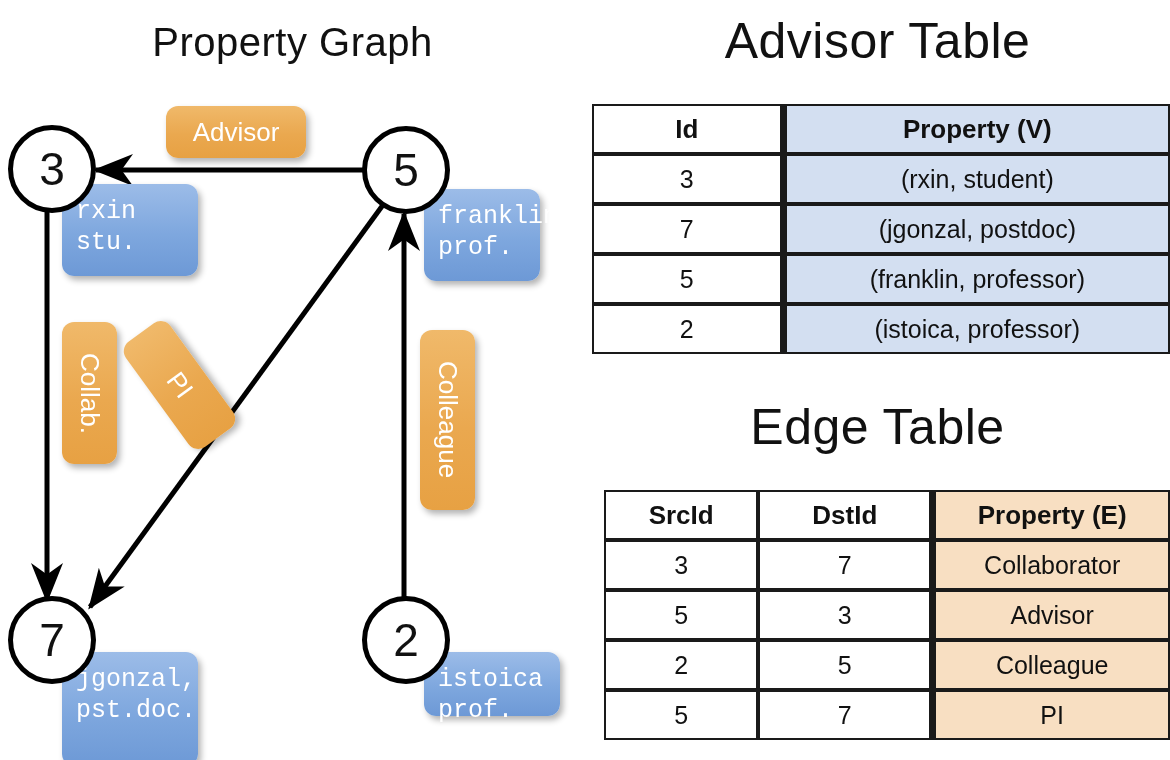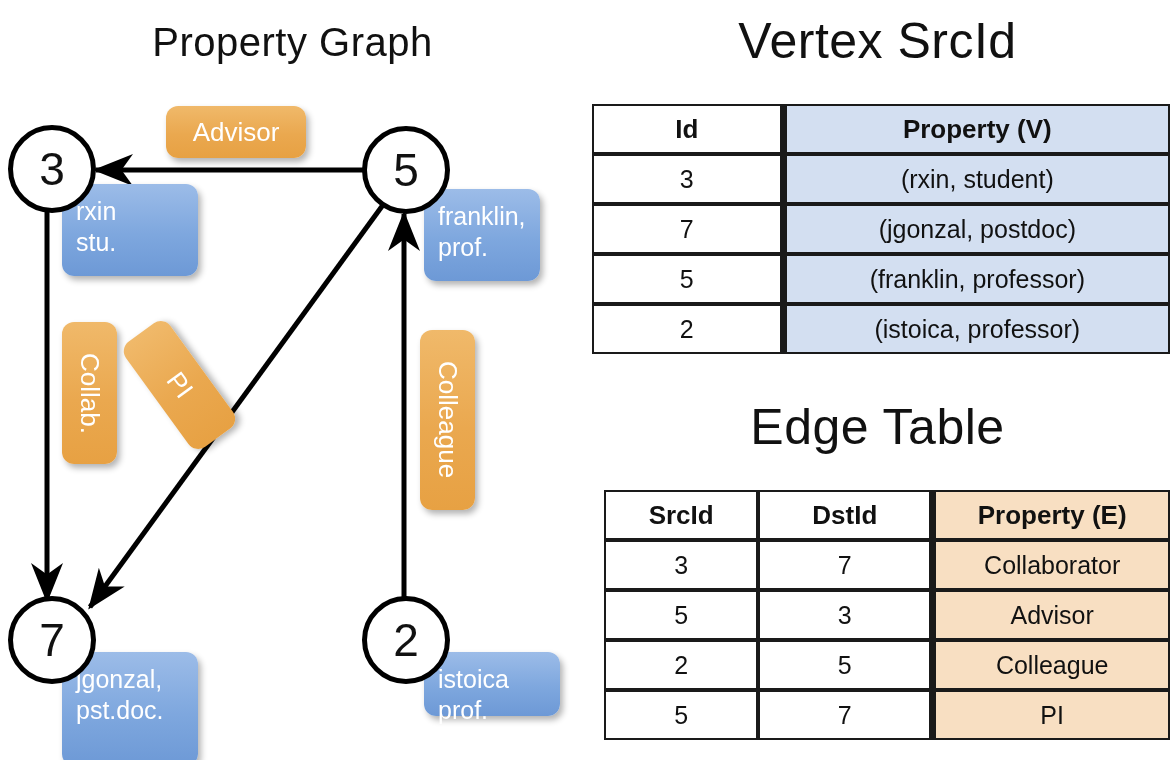--- a/index.html
+++ b/index.html
@@ -38,21 +38,21 @@
   .vbox{
     position:absolute;
     border-radius:12px;
     background:linear-gradient(180deg,#9cbce8 0%,#7ea7de 55%,#6d99d6 100%);
     box-shadow:3px 4px 6px rgba(0,0,0,.30);
     color:#ffffff;
     font-size:25px;
     line-height:31px;
     padding:12px 0 12px 14px;
     box-sizing:border-box;
-    font-family:Liberation Sans, sans-serif;
+    font-family:Liberation Mono, monospace;
   }
   .ebox{
     position:absolute;
     border-radius:12px;
     background:linear-gradient(180deg,#f0b96a 0%,#eaa84f 55%,#e7a143 100%);
     box-shadow:3px 4px 6px rgba(0,0,0,.30);
     color:#ffffff;
     font-size:26px;
     display:flex;align-items:center;justify-content:center;
     box-sizing:border-box;
@@ -155,21 +155,21 @@
     <span>5</span>
   </div>
   <div class="node" style="left:8px;top:596px;width:88px;height:88px;">
     <span>7</span>
   </div>
   <div class="node" style="left:362px;top:596px;width:88px;height:88px;">
     <span>2</span>
   </div>
 </div>
 
-<div class="title" id="vertex-title">Vertex SrcId</div>
+<div class="title" id="vertex-title">Advisor Table</div>
 
 <table class="gt" id="vertex-table">
   <thead>
     <tr>
       <th style="width:186px;">Id</th>
       <th class="sep-left vprop" style="width:382px;">Property (V)</th>
     </tr>
   </thead>
   <tbody>
     <tr>

